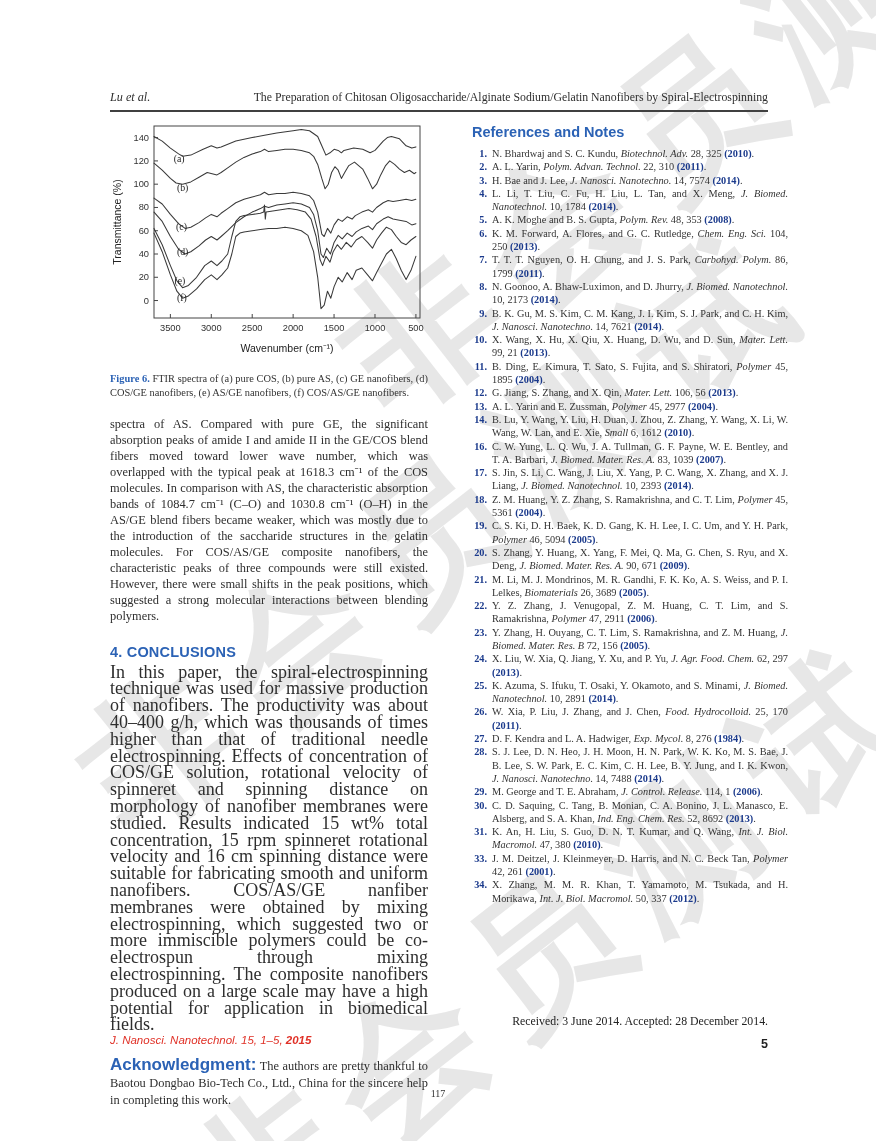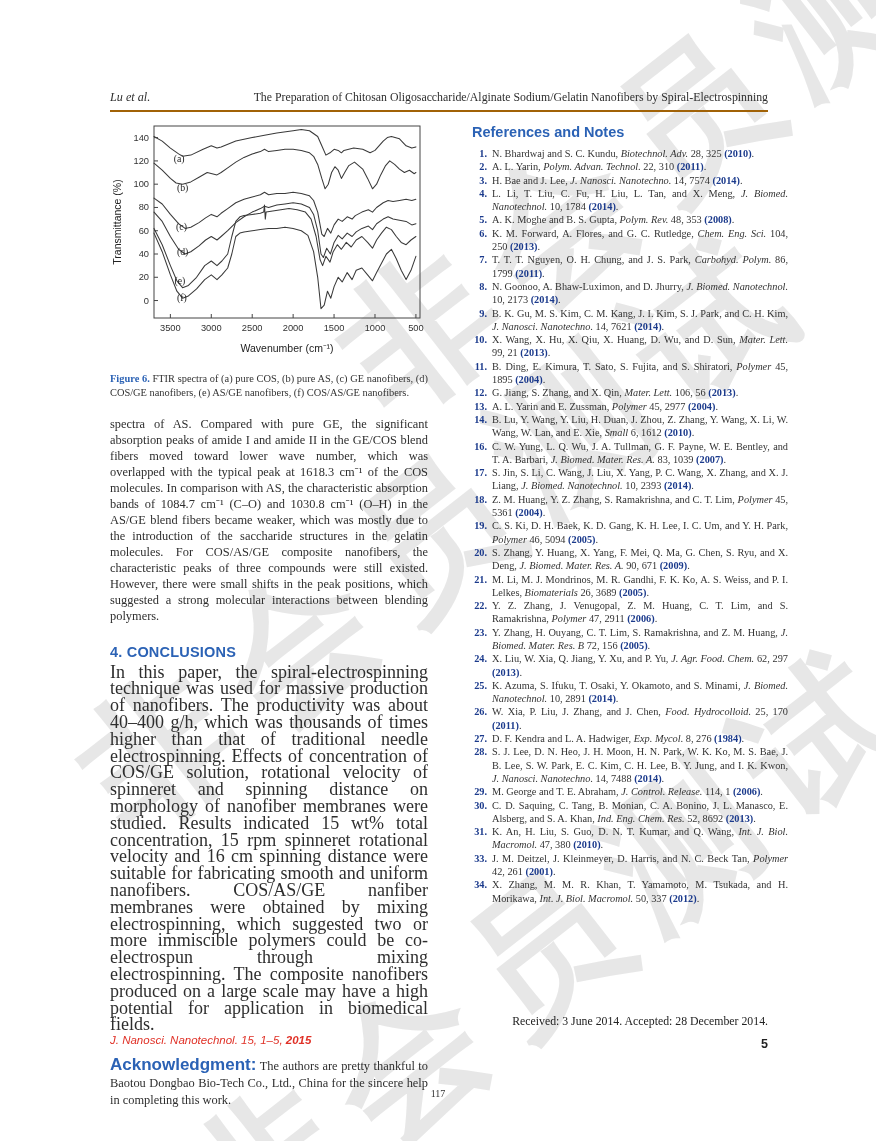--- a/index.html
+++ b/index.html
@@ -7,21 +7,21 @@
         font-family:"Liberation Serif",serif;color:#2e2e2e;}
   
   .watermark{position:absolute;font-family:"Liberation Sans",sans-serif;font-weight:bold;
         font-size:150px;letter-spacing:24px;color:rgba(175,175,175,0.30);
         transform:rotate(-38deg);transform-origin:0 0;white-space:nowrap;z-index:0;pointer-events:none;}
   .wm1{left:300px;top:300px;}
   .wm2{left:40px;top:720px;}
   .wm3{left:150px;top:1135px;}
   
   .running{position:absolute;left:110px;width:658px;top:90px;display:flex;justify-content:space-between;
-        align-items:flex-end;border-bottom:2px solid #a16207;padding-bottom:5px;z-index:1;}
+        align-items:flex-end;border-bottom:2px solid #404040;padding-bottom:5px;z-index:1;}
   .author{font-style:italic;font-size:12.2px;}
   .running-title{font-size:11.8px;margin-left:35px;}
   
   .col-left{position:absolute;left:110px;top:122px;width:318px;z-index:1;}
   .col-right{position:absolute;left:472px;top:124px;width:316px;z-index:1;}
   
   figure{margin:0;padding:0;}
   #ftir-plot{display:block;}
   .tick-label{font-family:"Liberation Sans",sans-serif;font-size:9.3px;fill:#333;}
   .axis-label{font-family:"Liberation Sans",sans-serif;font-size:10.5px;fill:#222;}

